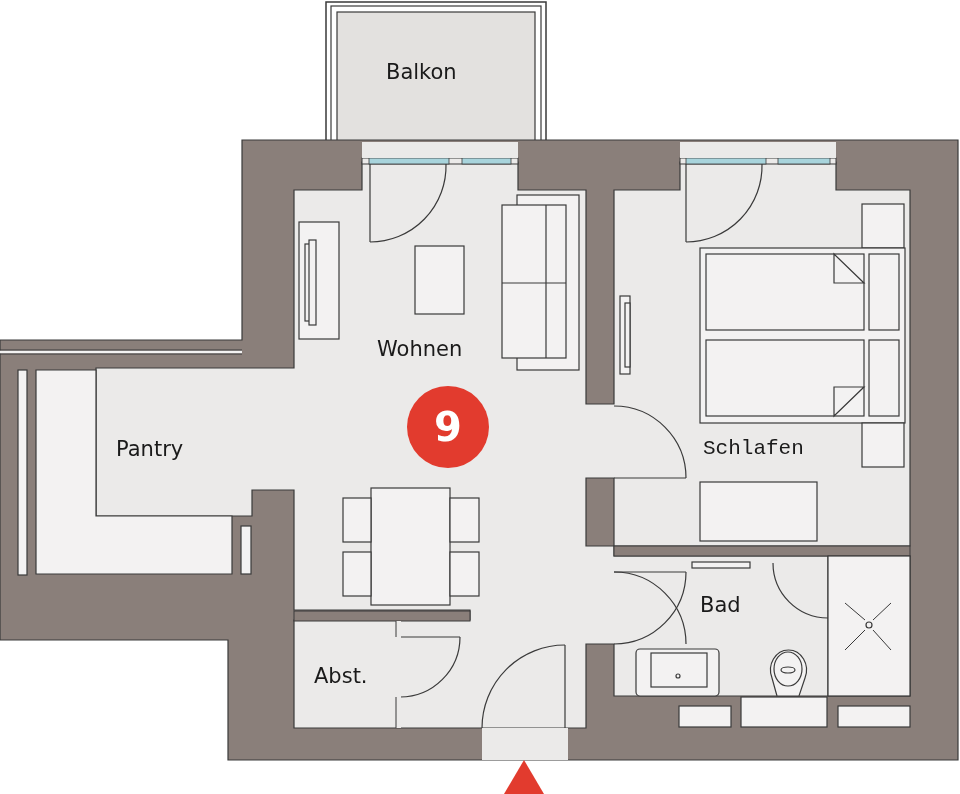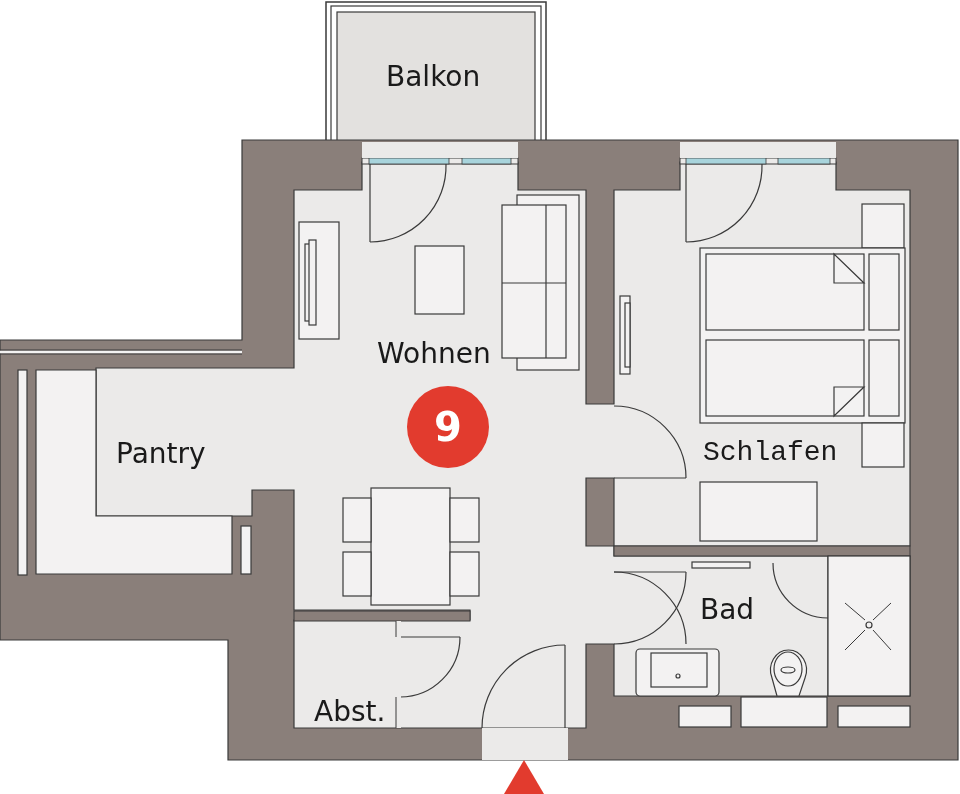--- a/index.html
+++ b/index.html
@@ -1,18 +1,18 @@
 <!DOCTYPE html>
 <html><head>
 <meta charset="utf-8">
 <style>
   html, body { margin: 0; padding: 0; background: #ffffff; }
   body { width: 960px; height: 794px; overflow: hidden; position: relative; font-family: "Liberation Sans", "DejaVu Sans", sans-serif; }
   svg { position: absolute; left: 0; top: 0; }
-  .label { position: absolute; font-family: "DejaVu Sans", "Liberation Sans", sans-serif; font-size: 28px; color: #1a1a1a; white-space: nowrap; }
+  .label { position: absolute; font-family: "DejaVu Sans", "Liberation Sans", sans-serif; font-size: 21px; color: #1a1a1a; white-space: nowrap; }
   .badge { position: absolute; width: 82px; height: 82px; border-radius: 50%; display: flex; align-items: center; justify-content: center; color: #fff; font-family: "DejaVu Sans", sans-serif; font-weight: bold; font-size: 40px; }
   .entry { position: absolute; width: 0; height: 0; border-left: 20px solid transparent; border-right: 20px solid transparent; }
 </style>
 </head>
 <body>
 
 <svg width="960" height="794" viewBox="0 0 960 794" xmlns="http://www.w3.org/2000/svg">
 
   <g>
     <rect x="326" y="2" width="220" height="140" fill="#ffffff" stroke="#3a3a3a" stroke-width="1.5"></rect>
@@ -145,17 +145,17 @@
   <rect x="396" y="621" width="5" height="107" fill="#ebeae9" stroke="none"></rect>
   <line x1="396" y1="621" x2="396" y2="637" stroke="#3a3a3a" stroke-width="1"></line>
   <line x1="396" y1="697" x2="396" y2="728" stroke="#3a3a3a" stroke-width="1"></line>
 </svg>
 
 <div class="label" style="left:386px; top:60px;">Balkon</div>
 <div class="label" style="left:377px; top:337px;">Wohnen</div>
 <div class="label" style="left:116px; top:437px;text-align:center;">Pantry</div>
 <div class="label" style="left:703px; top:437px;font-family:Liberation Mono, monospace;">Schlafen</div>
 <div class="label" style="left:700px; top:593px;">Bad</div>
-<div class="label" style="left:314px; top:695px;">Abst.</div>
+<div class="label" style="left:314px; top:664px;">Abst.</div>
 
 <div class="badge" style="left:407px; top:386px; background:#e23b2e;">9</div>
 
 <div class="entry" style="left:504px; top:760px; border-bottom:34px solid #e23b2e;"></div>
 
 </body></html>

